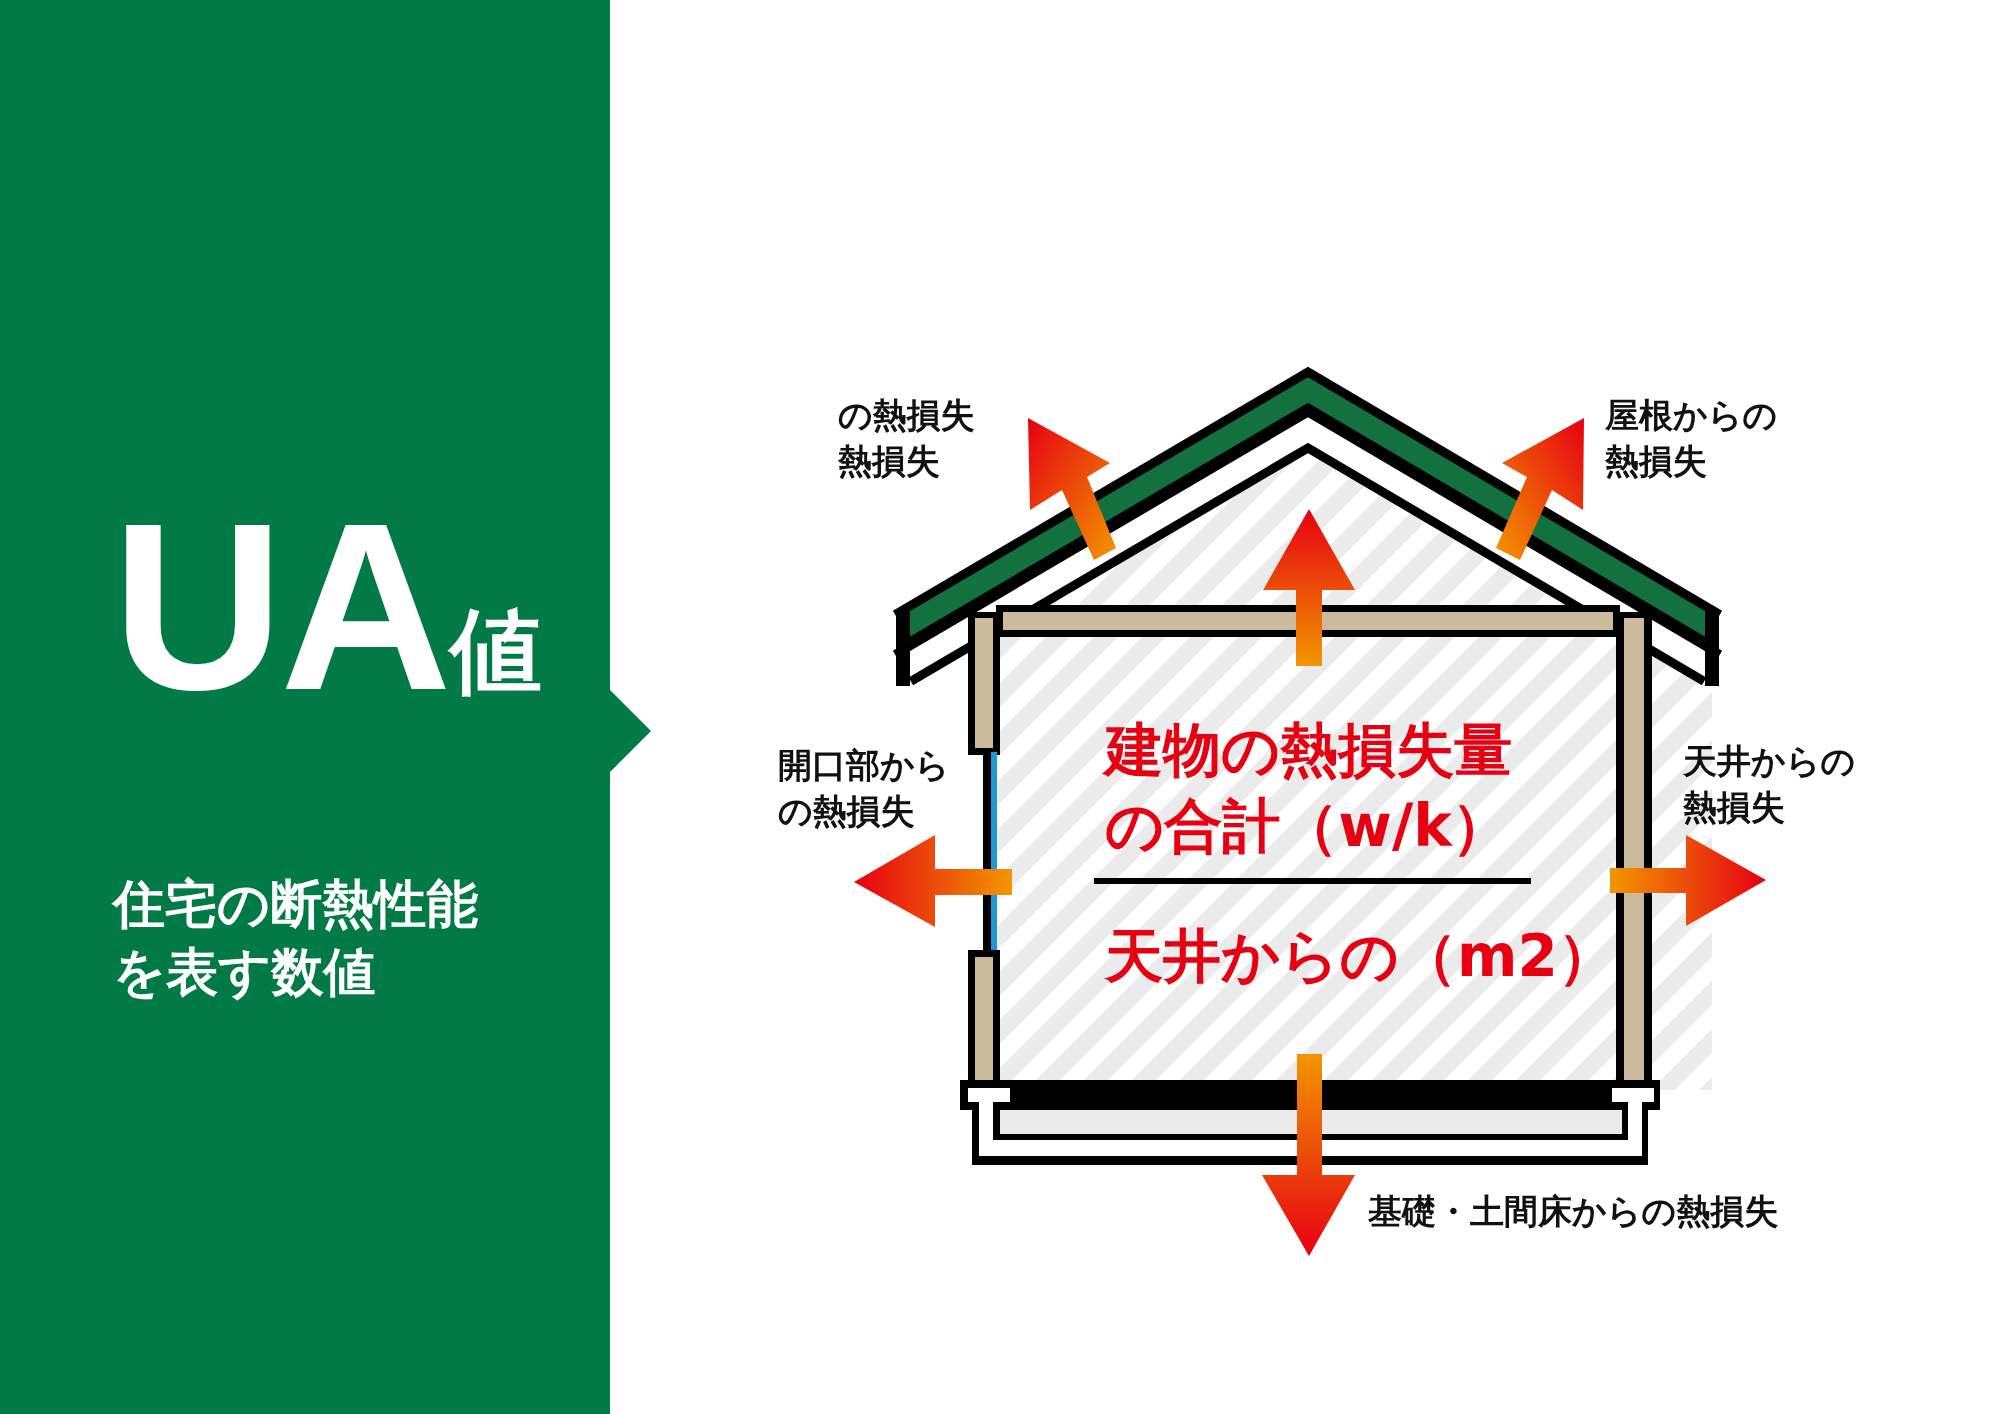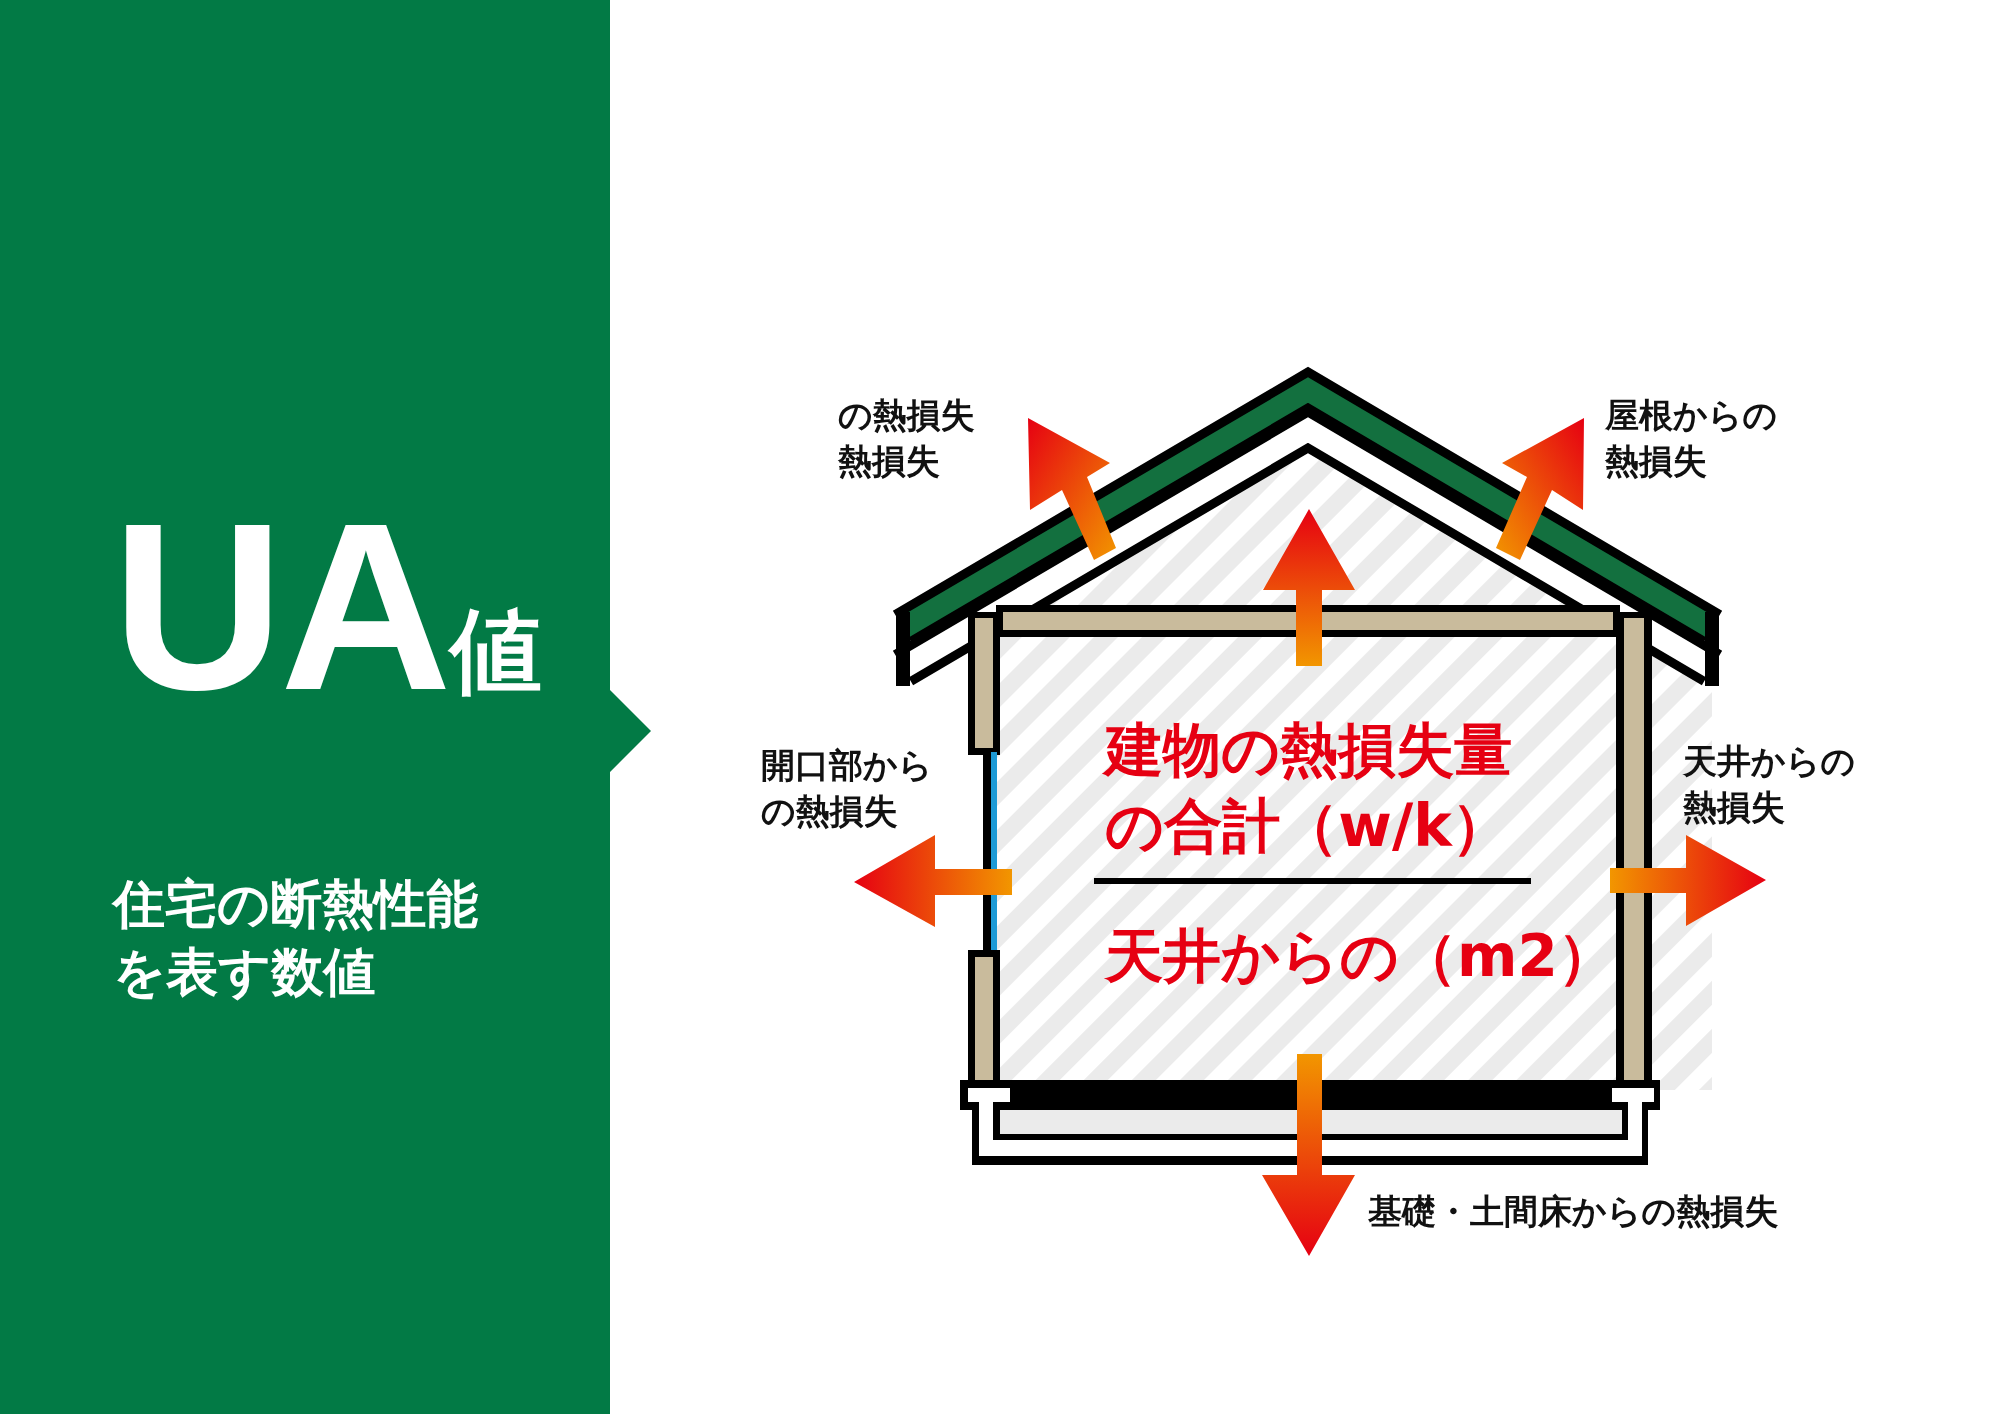--- a/index.html
+++ b/index.html
@@ -114,21 +114,21 @@
 </div>
 
 <div class="abs label" style="left:838px; top:392px;">
   <div>の熱損失</div>
   <div>熱損失</div>
 </div>
 <div class="abs label" style="left:1605px; top:392px;">
   <div>屋根からの</div>
   <div>熱損失</div>
 </div>
-<div class="abs label" style="left:761px; top:742px;">
+<div class="abs label" style="left:778px; top:742px;">
   <div>開口部から</div>
   <div>の熱損失</div>
 </div>
 <div class="abs label" style="left:1683px; top:738px;">
   <div>天井からの</div>
   <div>熱損失</div>
 </div>
 <div class="abs label" style="left:1368px; top:1188px;">基礎・土間床からの熱損失</div>
 
 <div class="abs formula" style="left:1105px; top:712px;">

